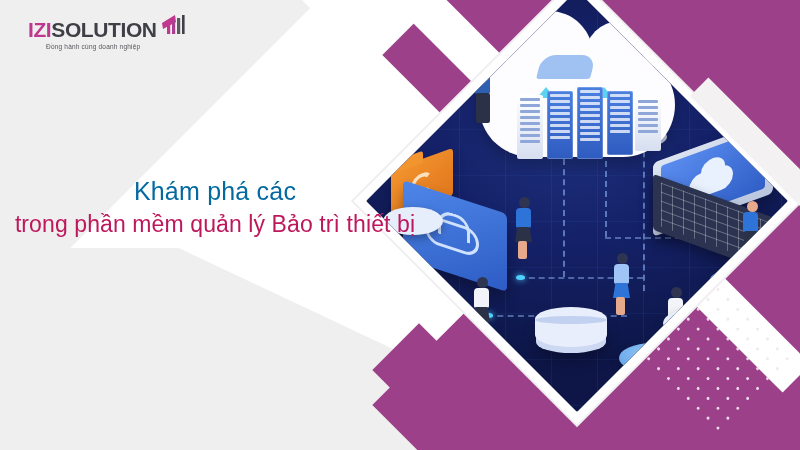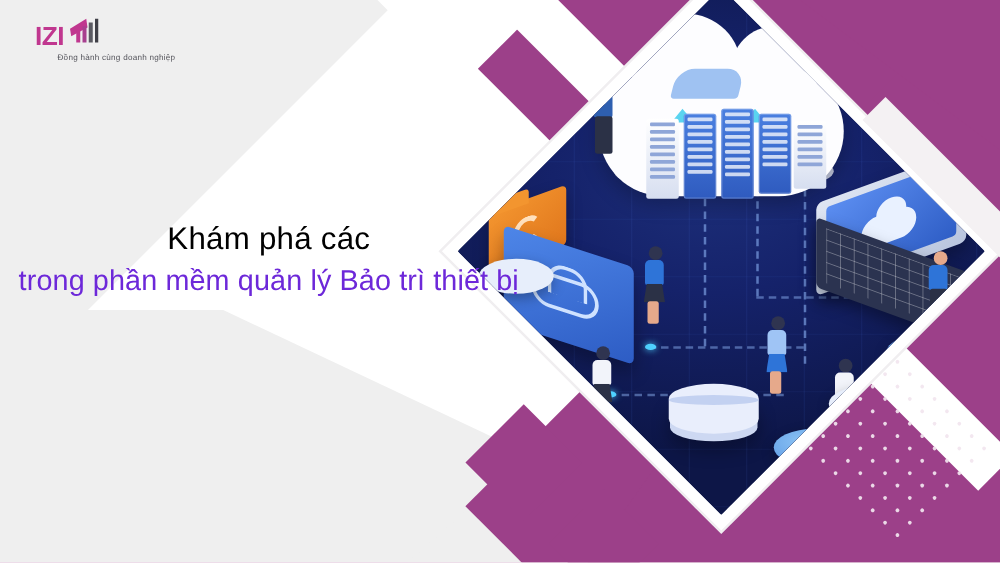--- a/index.html
+++ b/index.html
@@ -306,30 +306,30 @@
   .p-skirt { position: absolute; width: 17px; height: 15px; background: #2b3146;
              clip-path: polygon(14% 0, 86% 0, 100% 100%, 0 100%); }
 
   
   .headline {
     position: absolute; left: 0; top: 176px;
     width: 430px;
     text-align: center;
   }
   .line1 {
-    font-size: 25px; font-weight: 400; color: #000000;
+    font-size: 25px; font-weight: 400; color: #0369a1;
     letter-spacing: .2px; line-height: 1.25;
   }
   .line2 {
     font-size: 31px; font-weight: 700; color: #a03d8d;
     letter-spacing: .4px; line-height: 1.35;
     margin-top: 2px;
   }
   .line3 {
-    font-size: 23px; font-weight: 400; color: #6d28d9;
+    font-size: 23px; font-weight: 400; color: #be185d;
     letter-spacing: .1px; line-height: 1.3;
     margin-top: 3px;
   }
 
   
   .logo {
     position: absolute; left: 28px; top: 18px;
     display: flex; flex-direction: column; align-items: flex-start;
   }
   .logo-row { display: flex; align-items: flex-start; }
@@ -576,20 +576,21 @@
         <span class="dot"></span>
         <span class="dot"></span>
         <span class="dot"></span>
         <span class="dot"></span>
       </div>
   </div>
 
   <div class="logo">
     <div class="logo-row">
       <span class="logo-izi">IZI</span>
+      <span class="logo-solution">SOLUTION</span>
       <span class="logo-mark">
         <svg width="26" height="24" viewBox="0 0 26 24" xmlns="http://www.w3.org/2000/svg">
           <path d="M2 9 L15 1 L16 8 L3 15 Z" fill="#c0378f"></path>
           <rect x="7" y="10" width="3.2" height="10" fill="#c0378f"></rect>
           <rect x="12" y="7" width="3.2" height="13" fill="#a8408f"></rect>
           <rect x="17" y="4" width="3.2" height="16" fill="#5a5a62"></rect>
           <rect x="22" y="1" width="2.6" height="19" fill="#3f3f46"></rect>
         </svg>
       </span>
     </div>

